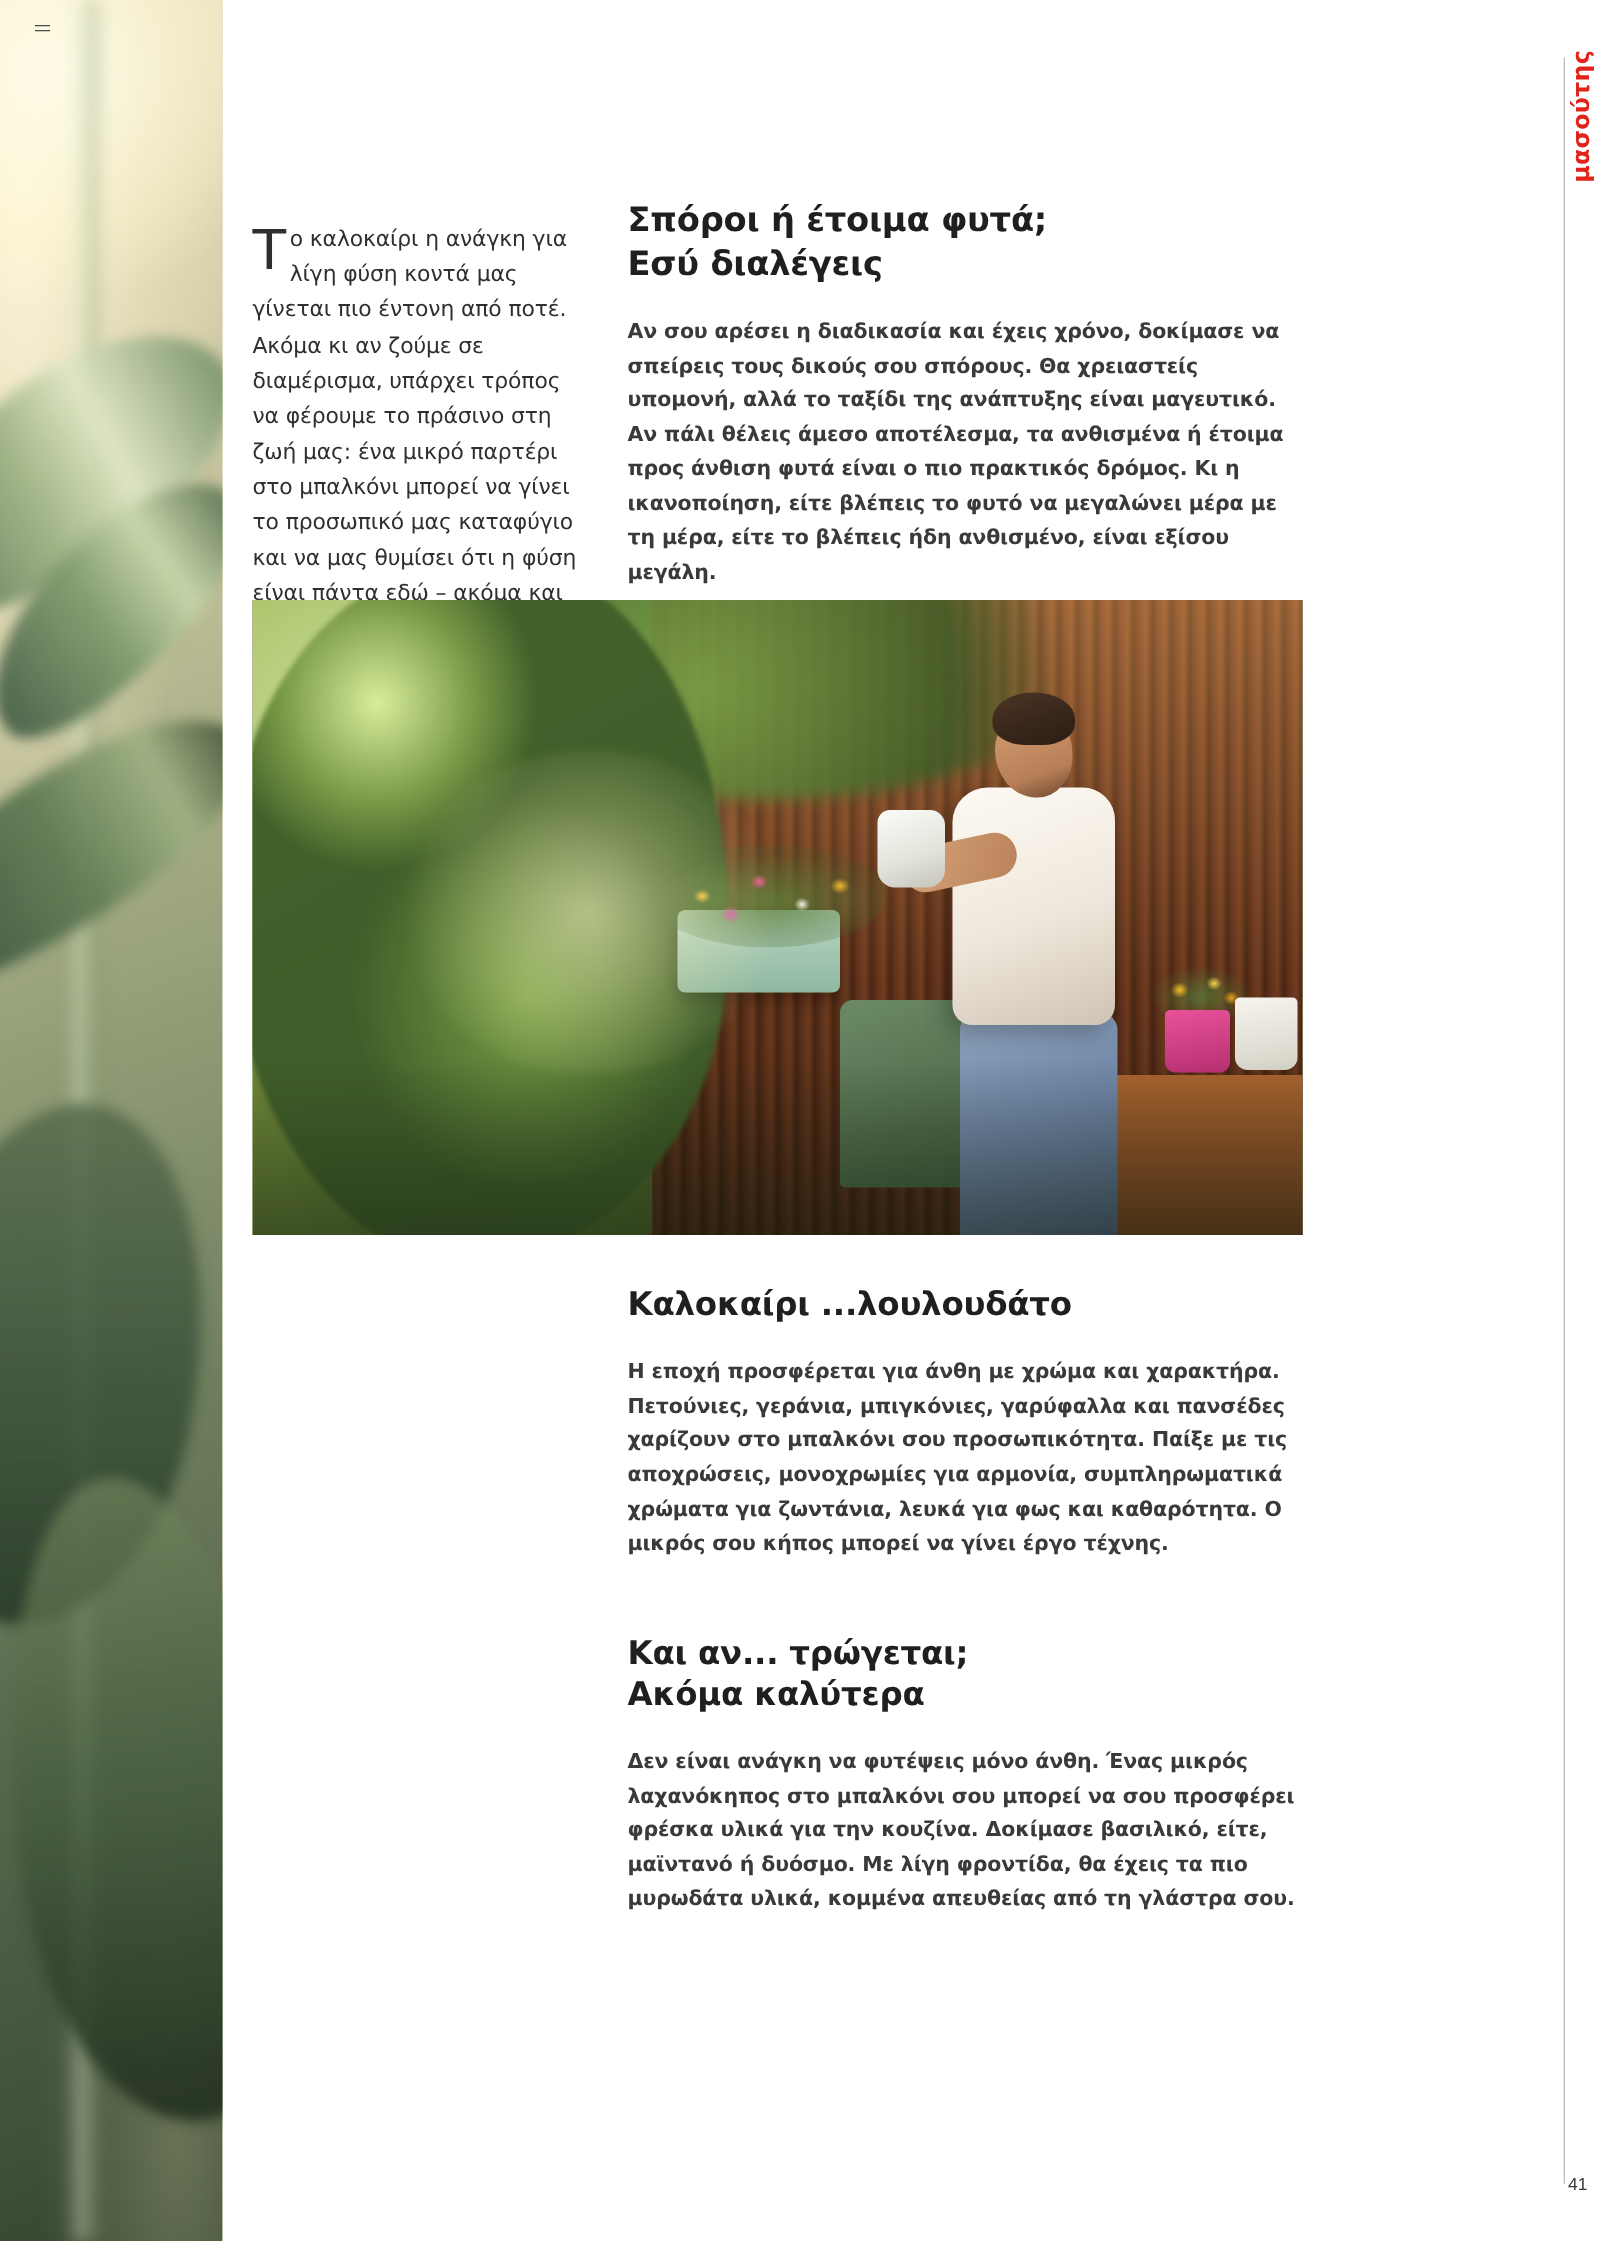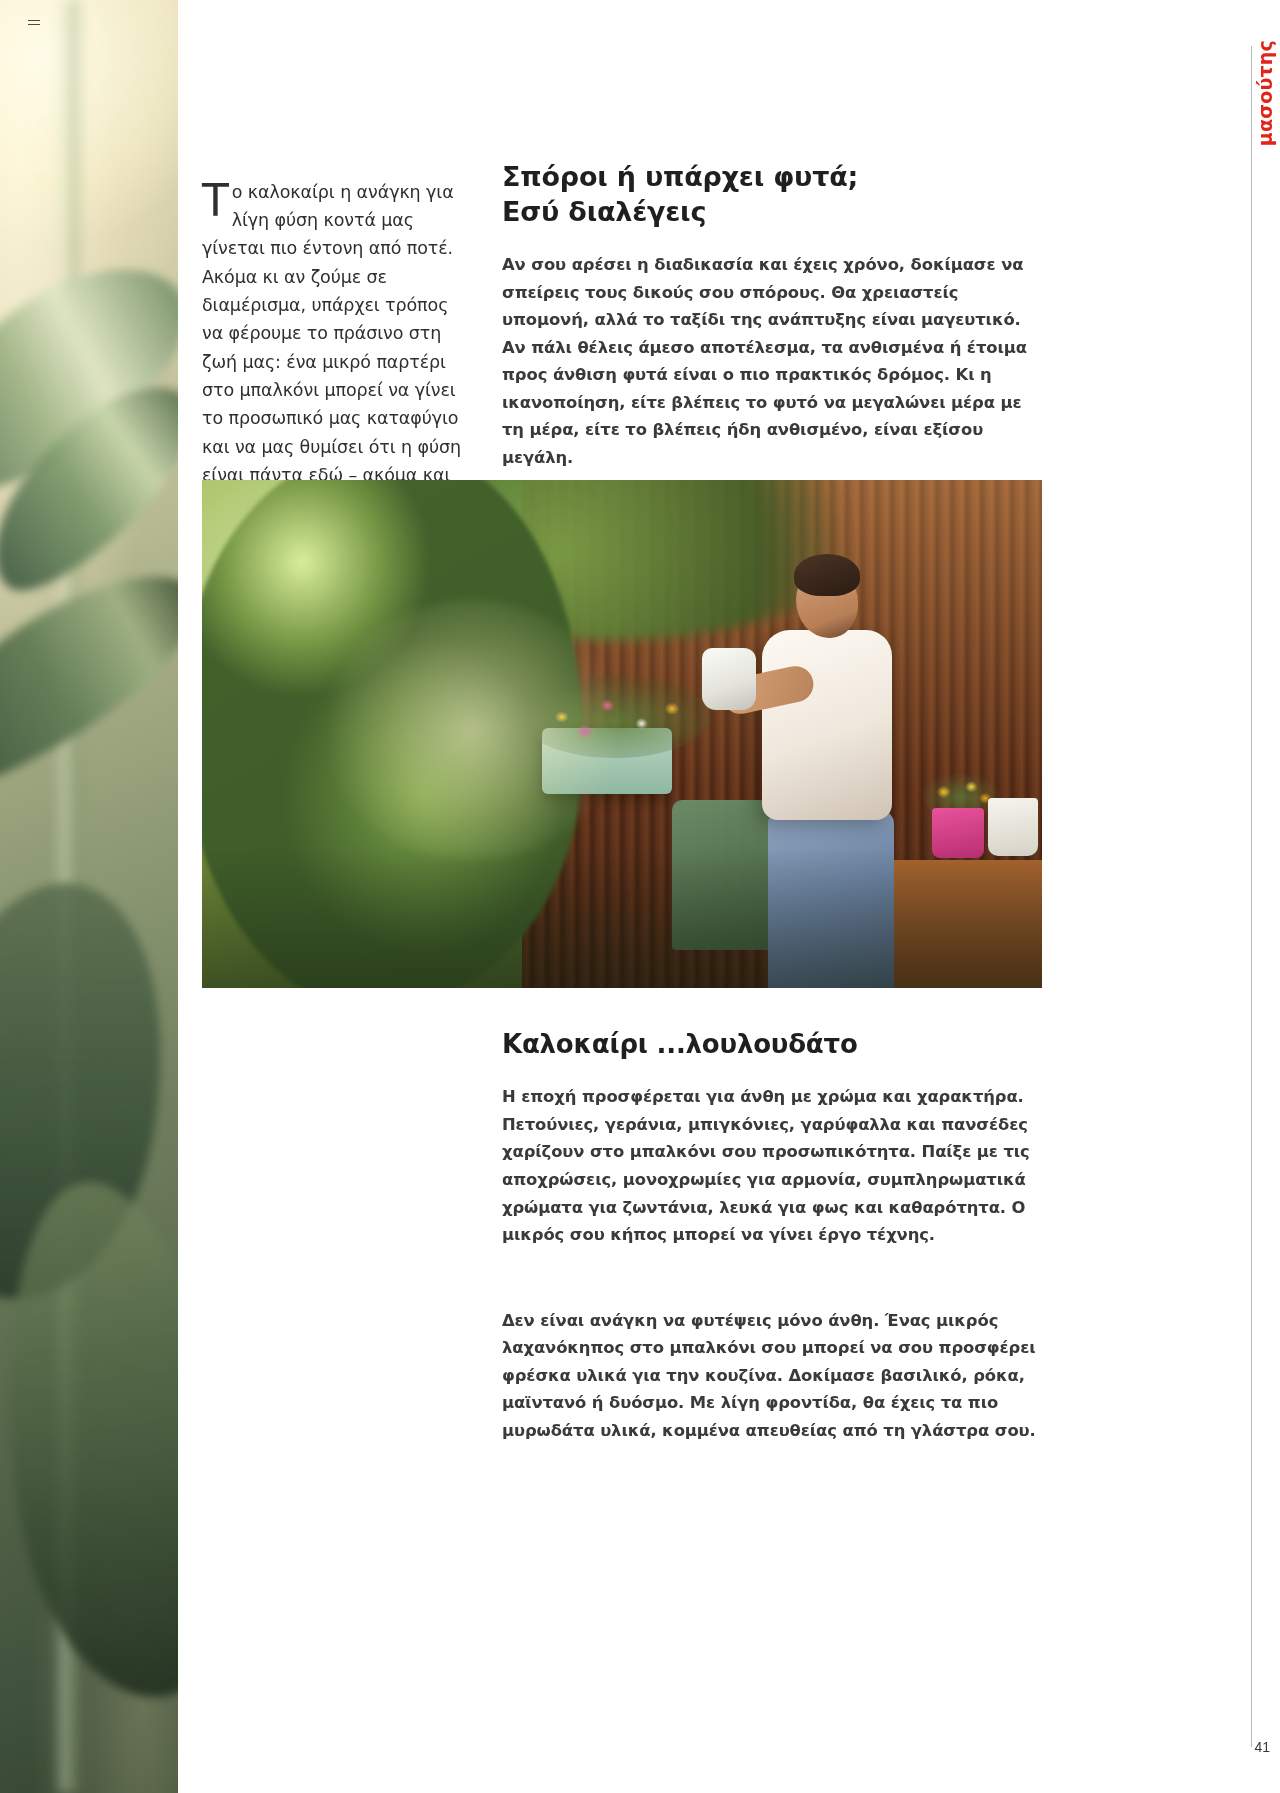--- a/index.html
+++ b/index.html
@@ -410,21 +410,21 @@
 </div>
 <div class="page-number">41</div>
 
 <div class="content">
 
   <div class="col-left">
     <p class="intro"><span class="dropcap">Τ</span><span>ο καλοκαίρι η ανάγκη για λίγη φύση κοντά μας γίνεται πιο έντονη από ποτέ. Ακόμα κι αν ζούμε σε διαμέρισμα, υπάρχει τρόπος να φέρουμε το πράσινο στη ζωή μας: ένα μικρό παρτέρι στο μπαλκόνι μπορεί να γίνει το προσωπικό μας καταφύγιο και να μας θυμίσει ότι η φύση είναι πάντα εδώ – ακόμα και αν ζούμε στον τέταρτο όροφο.</span></p>
   </div>
 
   <div class="col-right">
-    <h2 class="headline">Σπόροι ή υπάρχει φυτά;
+    <h2 class="headline">Σπόροι ή έτοιμα φυτά;
 Εσύ διαλέγεις</h2>
     <p class="body">Αν σου αρέσει η διαδικασία και έχεις χρόνο, δοκίμασε να σπείρεις τους δικούς σου σπόρους. Θα χρειαστείς υπομονή, αλλά το ταξίδι της ανάπτυξης είναι μαγευτικό. Αν πάλι θέλεις άμεσο αποτέλεσμα, τα ανθισμένα ή έτοιμα προς άνθιση φυτά είναι ο πιο πρακτικός δρόμος. Κι η ικανοποίηση, είτε βλέπεις το φυτό να μεγαλώνει μέρα με τη μέρα, είτε το βλέπεις ήδη ανθισμένο, είναι εξίσου μεγάλη.</p>
   </div>
 
   <div class="photo">
     <div class="sky"></div>
     <div class="fence"></div>
     <div class="fence-shade"></div>
     <div class="foliage-top"></div>
     <div class="foliage-l"></div>
@@ -444,17 +444,19 @@
     <div class="sun-flare"></div>
     <div class="bottom-shade"></div>
   </div>
 
   <div class="col-lower">
     <div>
       <h2 class="headline">Καλοκαίρι ...λουλουδάτο</h2>
       <p class="body">Η εποχή προσφέρεται για άνθη με χρώμα και χαρακτήρα. Πετούνιες, γεράνια, μπιγκόνιες, γαρύφαλλα και πανσέδες χαρίζουν στο μπαλκόνι σου προσωπικότητα. Παίξε με τις αποχρώσεις, μονοχρωμίες για αρμονία, συμπληρωματικά χρώματα για ζωντάνια, λευκά για φως και καθαρότητα. Ο μικρός σου κήπος μπορεί να γίνει έργο τέχνης.</p>
     </div>
     <div class="block-gap">
-      <p class="body">Δεν είναι ανάγκη να φυτέψεις μόνο άνθη. Ένας μικρός λαχανόκηπος στο μπαλκόνι σου μπορεί να σου προσφέρει φρέσκα υλικά για την κουζίνα. Δοκίμασε βασιλικό, ρόκα, μαϊντανό ή δυόσμο. Με λίγη φροντίδα, θα έχεις τα πιο μυρωδάτα υλικά, κομμένα απευθείας από τη γλάστρα σου.</p>
+      <h2 class="headline">Και αν... τρώγεται;
+Ακόμα καλύτερα</h2>
+      <p class="body">Δεν είναι ανάγκη να φυτέψεις μόνο άνθη. Ένας μικρός λαχανόκηπος στο μπαλκόνι σου μπορεί να σου προσφέρει φρέσκα υλικά για την κουζίνα. Δοκίμασε βασιλικό, είτε, μαϊντανό ή δυόσμο. Με λίγη φροντίδα, θα έχεις τα πιο μυρωδάτα υλικά, κομμένα απευθείας από τη γλάστρα σου.</p>
     </div>
   </div>
 
 </div>
 
 </body></html>

